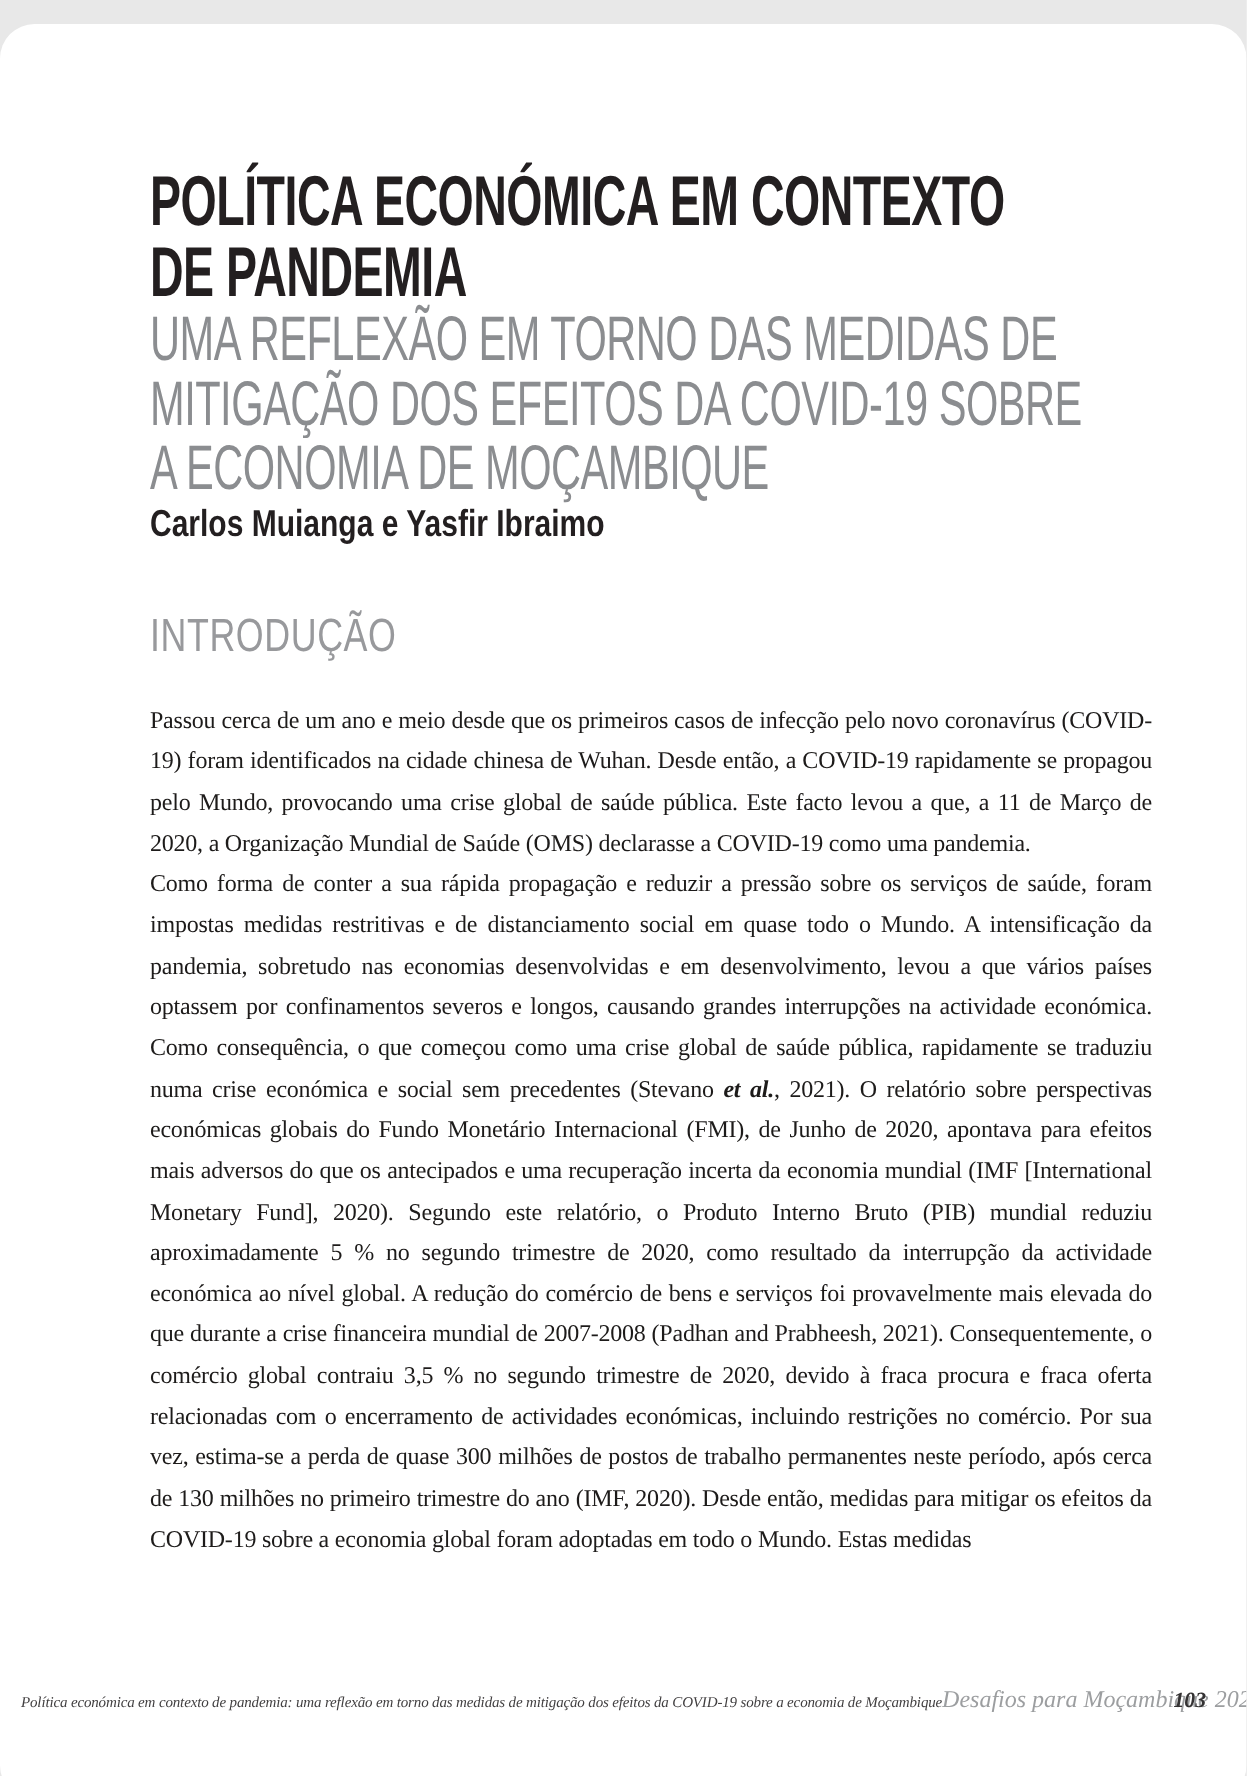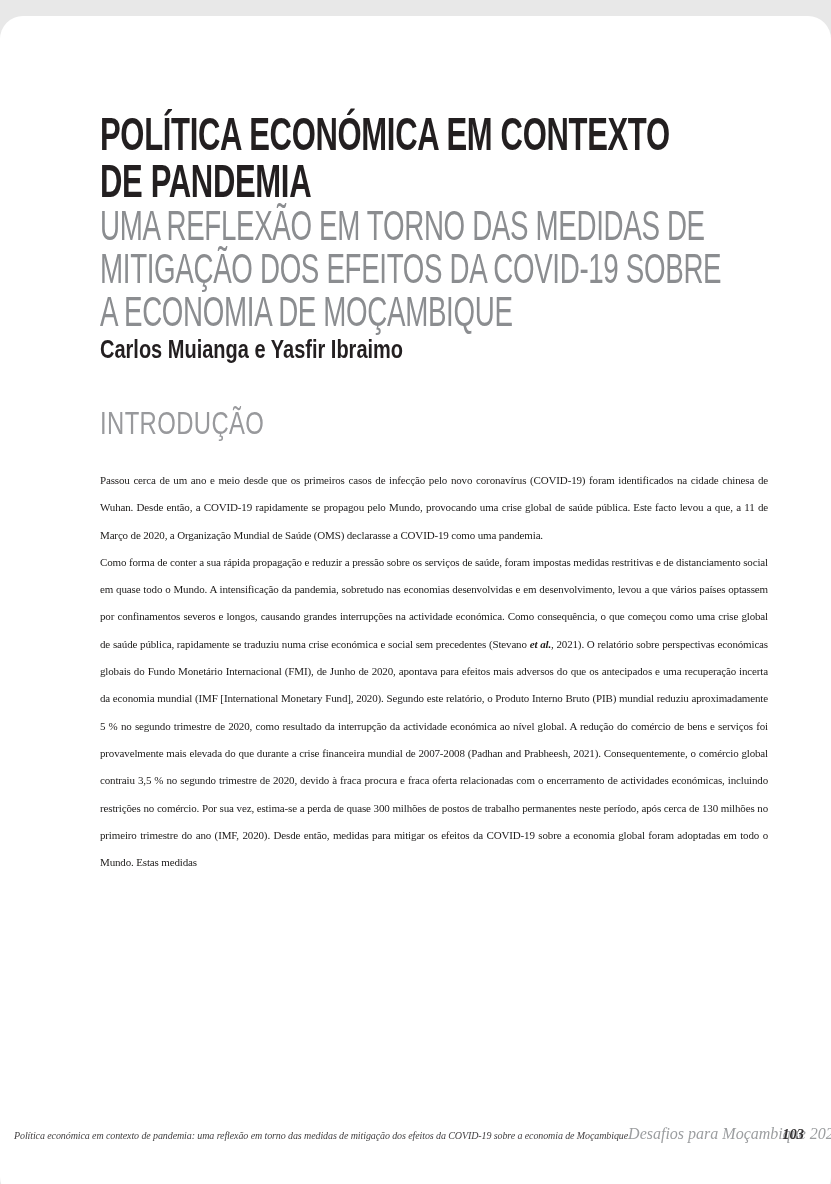--- a/index.html
+++ b/index.html
@@ -59,21 +59,21 @@
     transform:scaleX(0.77);
     transform-origin:0 0;
     letter-spacing:0.5px;
   }
   
   .body-text {
     position:absolute; left:100px; top:451px;
     width:668px; height:656px;
     overflow:hidden;
     font-family:"Liberation Serif", serif;
-    font-size:11px;
+    font-size:16px;
     line-height:27.3px;
     letter-spacing:-0.15px;
     color:#1d1b1a;
     text-align:justify;
   }
   .body-text p { margin:0; }
   .body-text em { font-style:italic;font-weight:bold; }
   
   .footer {
     position:absolute; left:14px; top:1109px;

